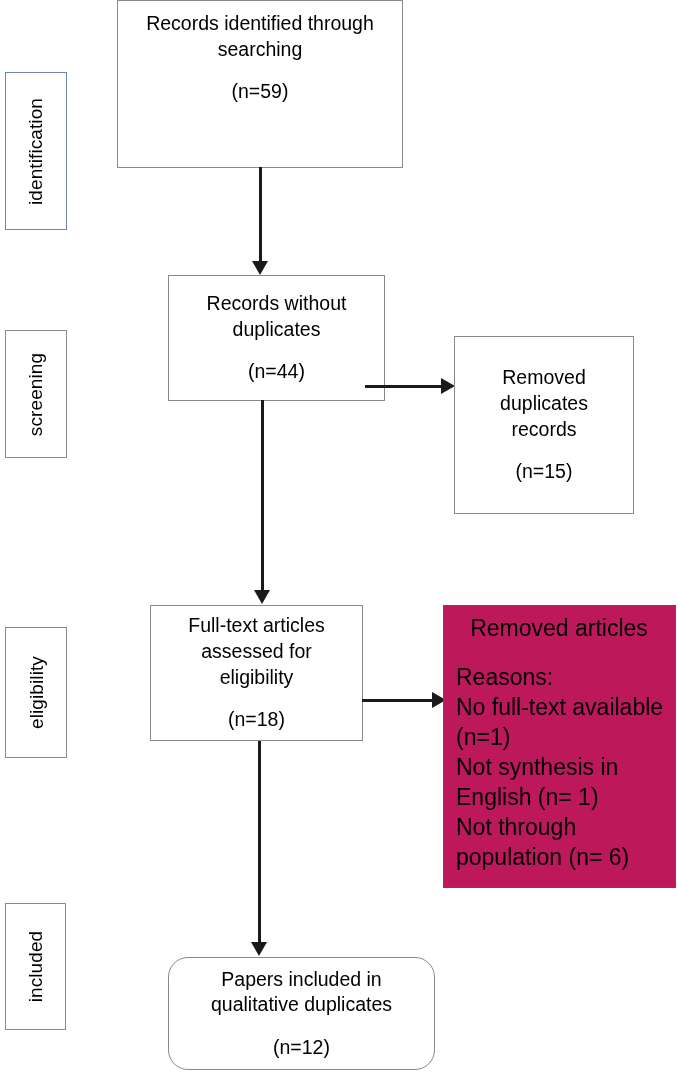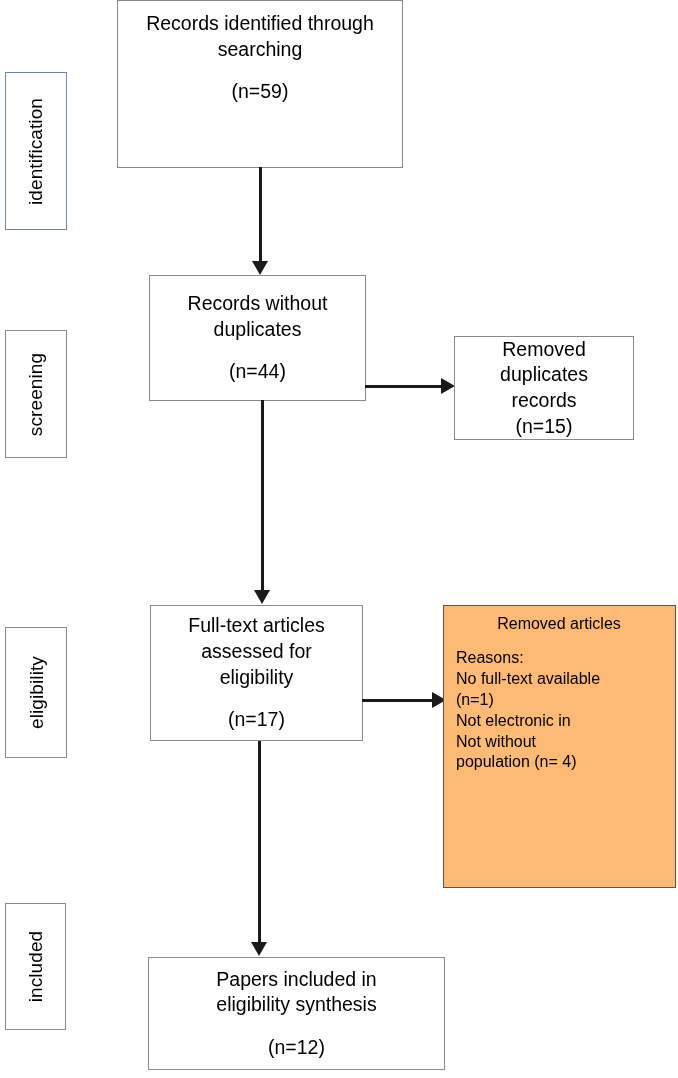--- a/index.html
+++ b/index.html
@@ -51,23 +51,23 @@
     line-height: 1.32;
     padding: 4px 8px;
   }
   .flow-box .line { display: block; white-space: pre; }
   .flow-box .spacer { display: block; height: 0.85em; }
 
   
   .reasons-box {
     position: absolute;
     box-sizing: border-box;
-    background: #fdba74;
+    background: #be185d;
     border: 1.5px solid #555555;
-    font-size: 16px;
+    font-size: 23px;
     line-height: 1.30;
     padding: 8px 13px 6px 12px;
     display: flex;
     flex-direction: column;
   }
   .reasons-head { text-align: center; }
   .reasons-head .line { display: block; white-space: pre; }
   .reasons-body { text-align: left; margin-top: 0.85em; }
   .reasons-body .line { display: block; white-space: pre; }
 
@@ -121,69 +121,70 @@
   <div class="flow-box" style="left:117px; top:0px; width:286px; height:168px; justify-content:flex-start; padding-top:10px;">
     <span class="line">Records identified through</span>
     <span class="line">searching</span>
     <span class="spacer"></span>
     <span class="line">(n=59)</span>
   </div>
 
   <div class="v-line" style="left:259px; top:167px; width:3px; height:96px;"></div>
   <div class="v-arrow-head" style="left:252px; top:261px;"></div>
 
-  <div class="flow-box" style="left:149px; top:275px; width:217px; height:126px;">
+  <div class="flow-box" style="left:168px; top:275px; width:217px; height:126px;">
     <span class="line">Records without</span>
     <span class="line">duplicates</span>
     <span class="spacer"></span>
     <span class="line">(n=44)</span>
   </div>
 
   <div class="h-line" style="left:365px; top:385px; width:78px; height:3px;"></div>
   <div class="h-arrow-head" style="left:441px; top:378px;"></div>
 
-  <div class="flow-box" style="left:454px; top:336px; width:180px; height:104px;">
+  <div class="flow-box" style="left:454px; top:336px; width:180px; height:178px;">
     <span class="line">Removed</span>
     <span class="line">duplicates</span>
     <span class="line">records</span>
     <span class="spacer"></span>
     <span class="line">(n=15)</span>
   </div>
 
   <div class="v-line" style="left:261px; top:400px; width:3px; height:192px;"></div>
   <div class="v-arrow-head" style="left:254px; top:590px;"></div>
 
   <div class="flow-box" style="left:150px; top:605px; width:213px; height:136px;">
     <span class="line">Full-text articles</span>
     <span class="line">assessed for</span>
     <span class="line">eligibility</span>
     <span class="spacer"></span>
-    <span class="line">(n=17)</span>
+    <span class="line">(n=18)</span>
   </div>
 
   <div class="h-line" style="left:362px; top:699px; width:72px; height:3px;"></div>
   <div class="h-arrow-head" style="left:432px; top:692px;"></div>
 
   <div class="reasons-box" style="left:443px; top:605px; width:233px; height:283px;">
     <div class="reasons-head">
       <span class="line">Removed articles</span>
     </div>
     <div class="reasons-body">
       <span class="line">Reasons:</span>
       <span class="line">No full-text available</span>
       <span class="line">(n=1)</span>
-      <span class="line">Not electronic in</span>
-      <span class="line">Not without</span>
-      <span class="line">population (n= 4)</span>
+      <span class="line">Not synthesis in</span>
+      <span class="line">English (n= 1)</span>
+      <span class="line">Not through</span>
+      <span class="line">population (n= 6)</span>
     </div>
   </div>
 
   <div class="v-line" style="left:258px; top:741px; width:3px; height:203px;"></div>
   <div class="v-arrow-head" style="left:251px; top:942px;"></div>
 
-  <div class="flow-box" style="left:148px; top:957px; width:297px; height:113px;">
+  <div class="flow-box" style="left:168px; top:957px; width:267px; height:113px;border-radius:20px;">
     <span class="line">Papers included in</span>
-    <span class="line">eligibility synthesis</span>
+    <span class="line">qualitative duplicates</span>
     <span class="spacer"></span>
     <span class="line">(n=12)</span>
   </div>
 
 </div>
 
 </body></html>

